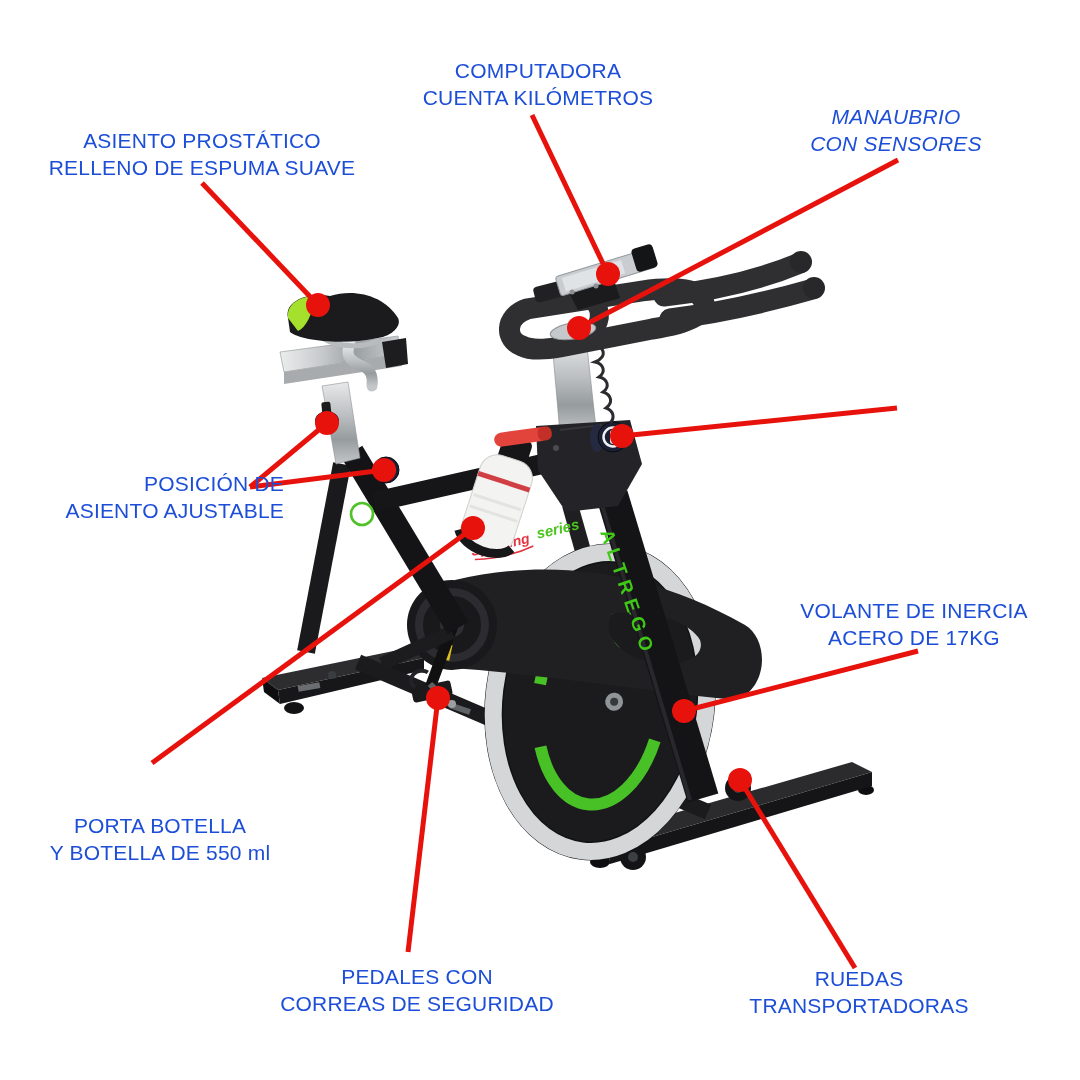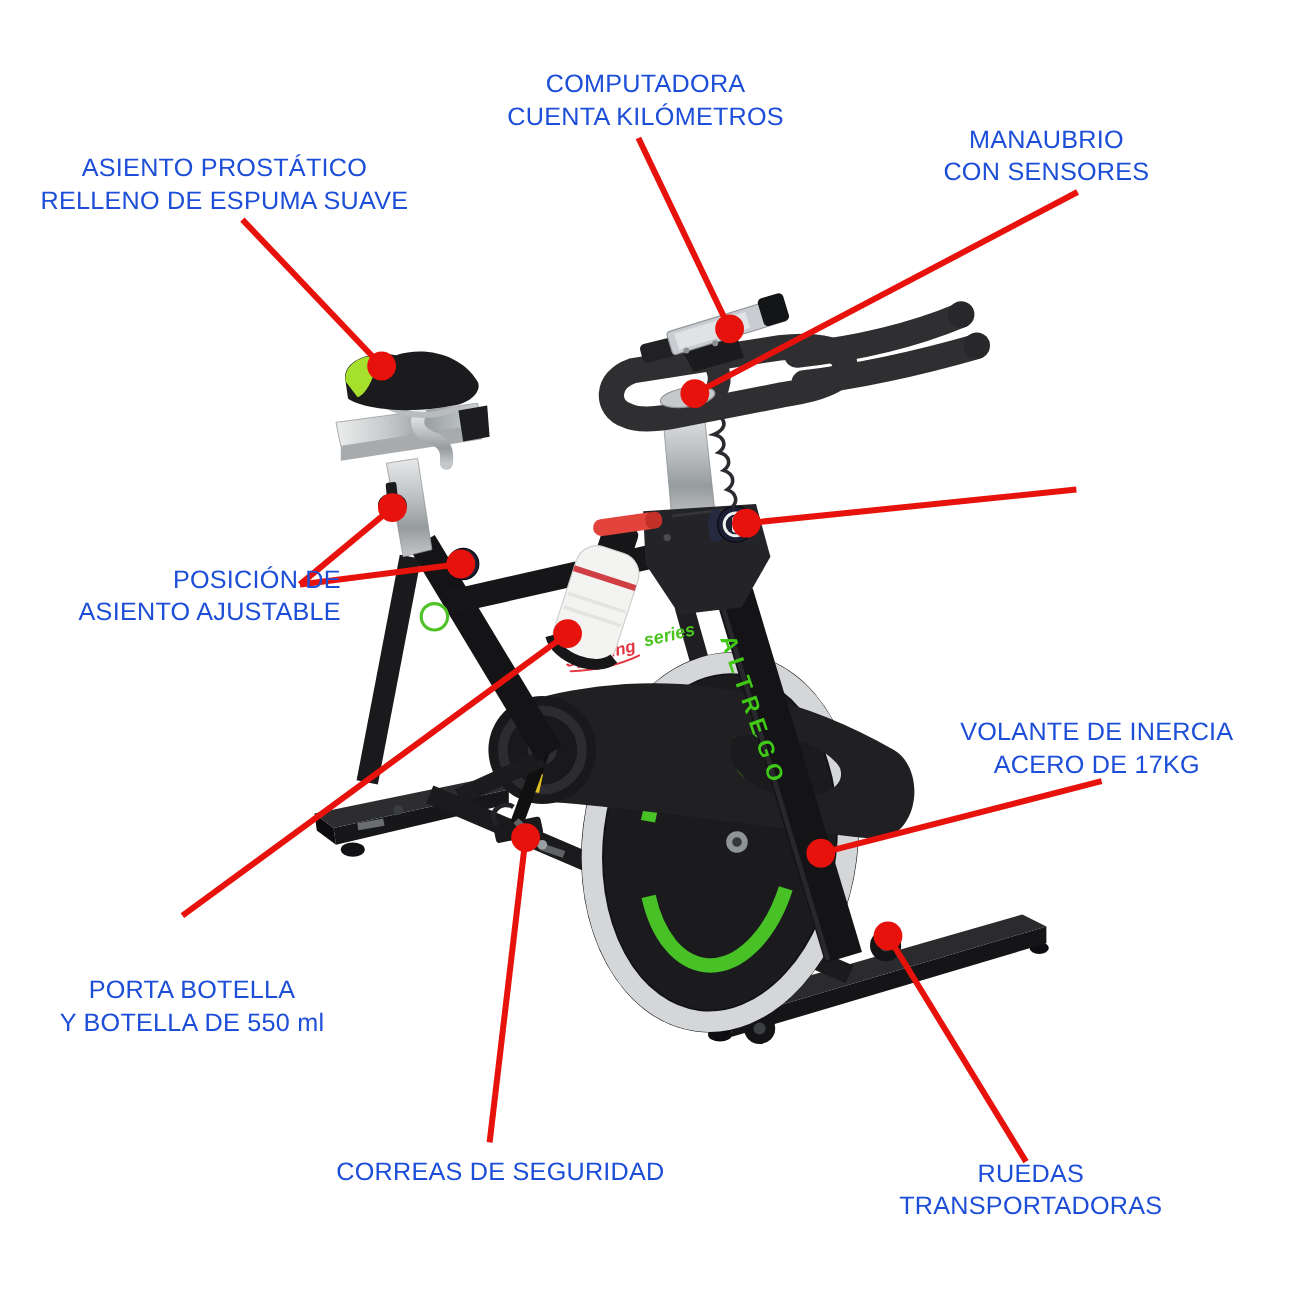--- a/index.html
+++ b/index.html
@@ -6,22 +6,22 @@
   .canvas{position:relative;width:1080px;height:1080px;background:#ffffff;overflow:hidden;
           font-family:"Liberation Sans",sans-serif;}
   .layer{position:absolute;left:0;top:0;width:1080px;height:1080px;}
   #bike-layer{z-index:1;}
   #callout-layer{z-index:2;}
   .label{position:absolute;z-index:3;text-align:center;
          font:500 21px/27px "Liberation Sans",sans-serif;
          color:#1d4ed8;letter-spacing:.2px;}
   .label .ln{white-space:nowrap;}
   #ann-computer {left:338px;top:57px;width:400px;}
-  #ann-manubrio {left:722px;top:103px;width:300px;}
-  #ann-asiento  {left:12px;top:127px;width:350px;}
+  #ann-manubrio {left:746px;top:103px;width:300px;font-style:italic;}
+  #ann-asiento  {left:27px;top:127px;width:350px;}
   #ann-perilla  {left:720px;top:348px;width:350px;}
   #ann-posicion {left:24px;top:470px;width:260px;text-align:right;}
   #ann-porta    {left:10px;top:768px;width:300px;margin-top:44px;}
   #ann-pedales  {left:262px;top:963px;width:310px;}
   #ann-volante  {left:764px;top:597px;width:300px;}
   #ann-ruedas   {left:714px;top:965px;width:290px;}
   .svgtxt{font-family:"Liberation Sans",sans-serif;}
 </style>
 </head>
 <body>
@@ -227,20 +227,21 @@
   </div>
   <div class="label" id="ann-posicion">
     <div class="ln">POSICIÓN DE</div>
     <div class="ln">ASIENTO AJUSTABLE</div>
   </div>
   <div class="label" id="ann-porta">
     <div class="ln">PORTA BOTELLA</div>
     <div class="ln">Y BOTELLA DE 550 ml</div>
   </div>
   <div class="label" id="ann-pedales">
+    <div class="ln">PEDALES CON</div>
     <div class="ln">CORREAS DE SEGURIDAD</div>
   </div>
   <div class="label" id="ann-volante">
     <div class="ln">VOLANTE DE INERCIA</div>
     <div class="ln">ACERO DE 17KG</div>
   </div>
   <div class="label" id="ann-ruedas">
     <div class="ln">RUEDAS</div>
     <div class="ln">TRANSPORTADORAS</div>
   </div>

